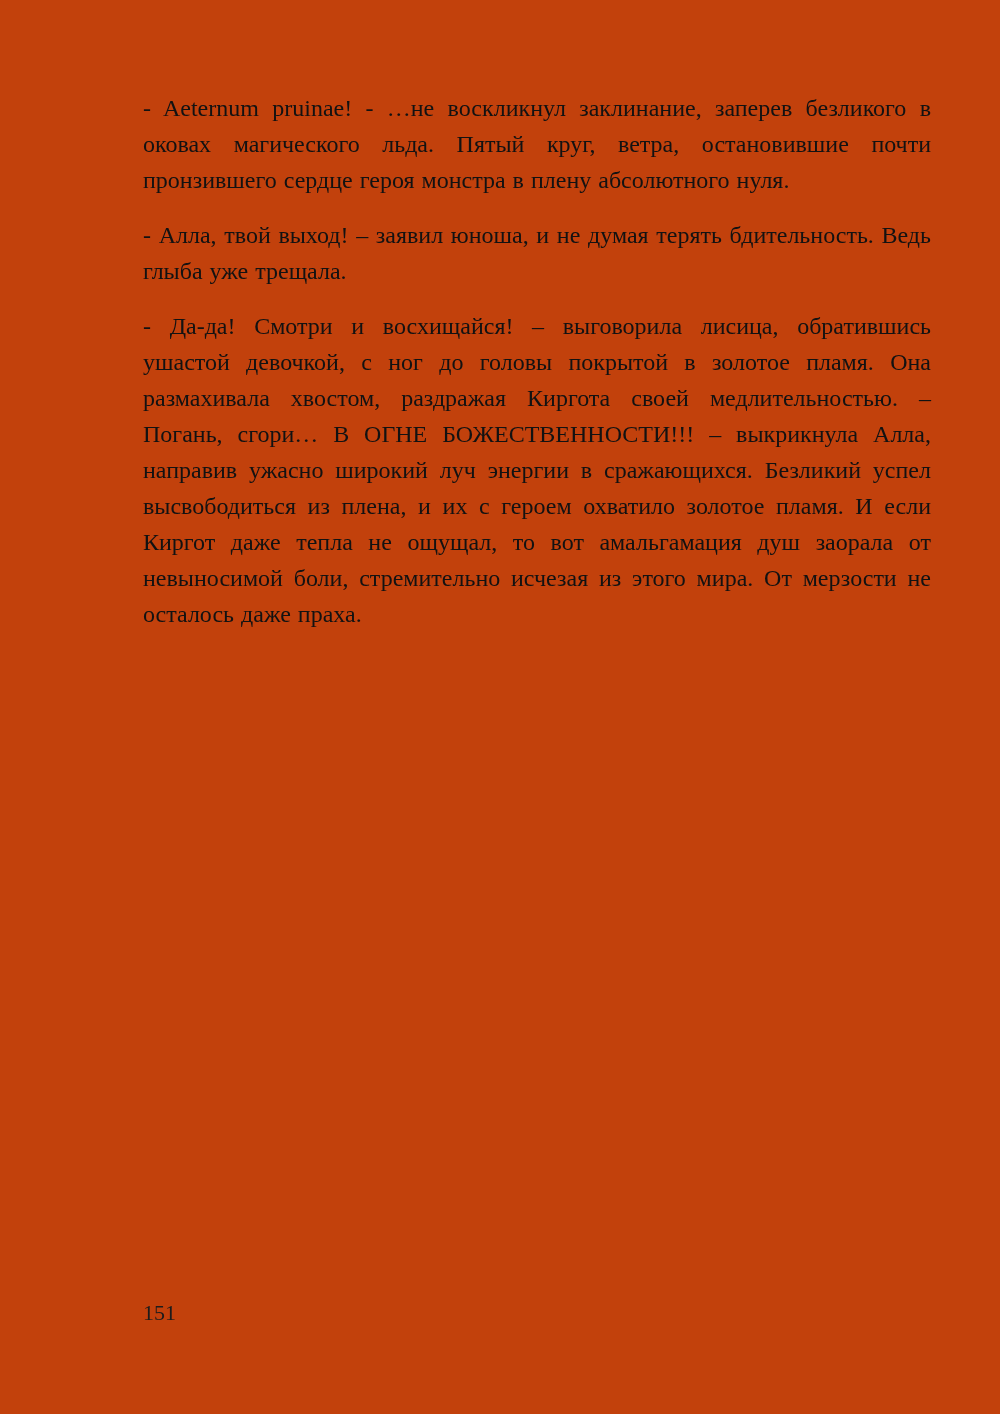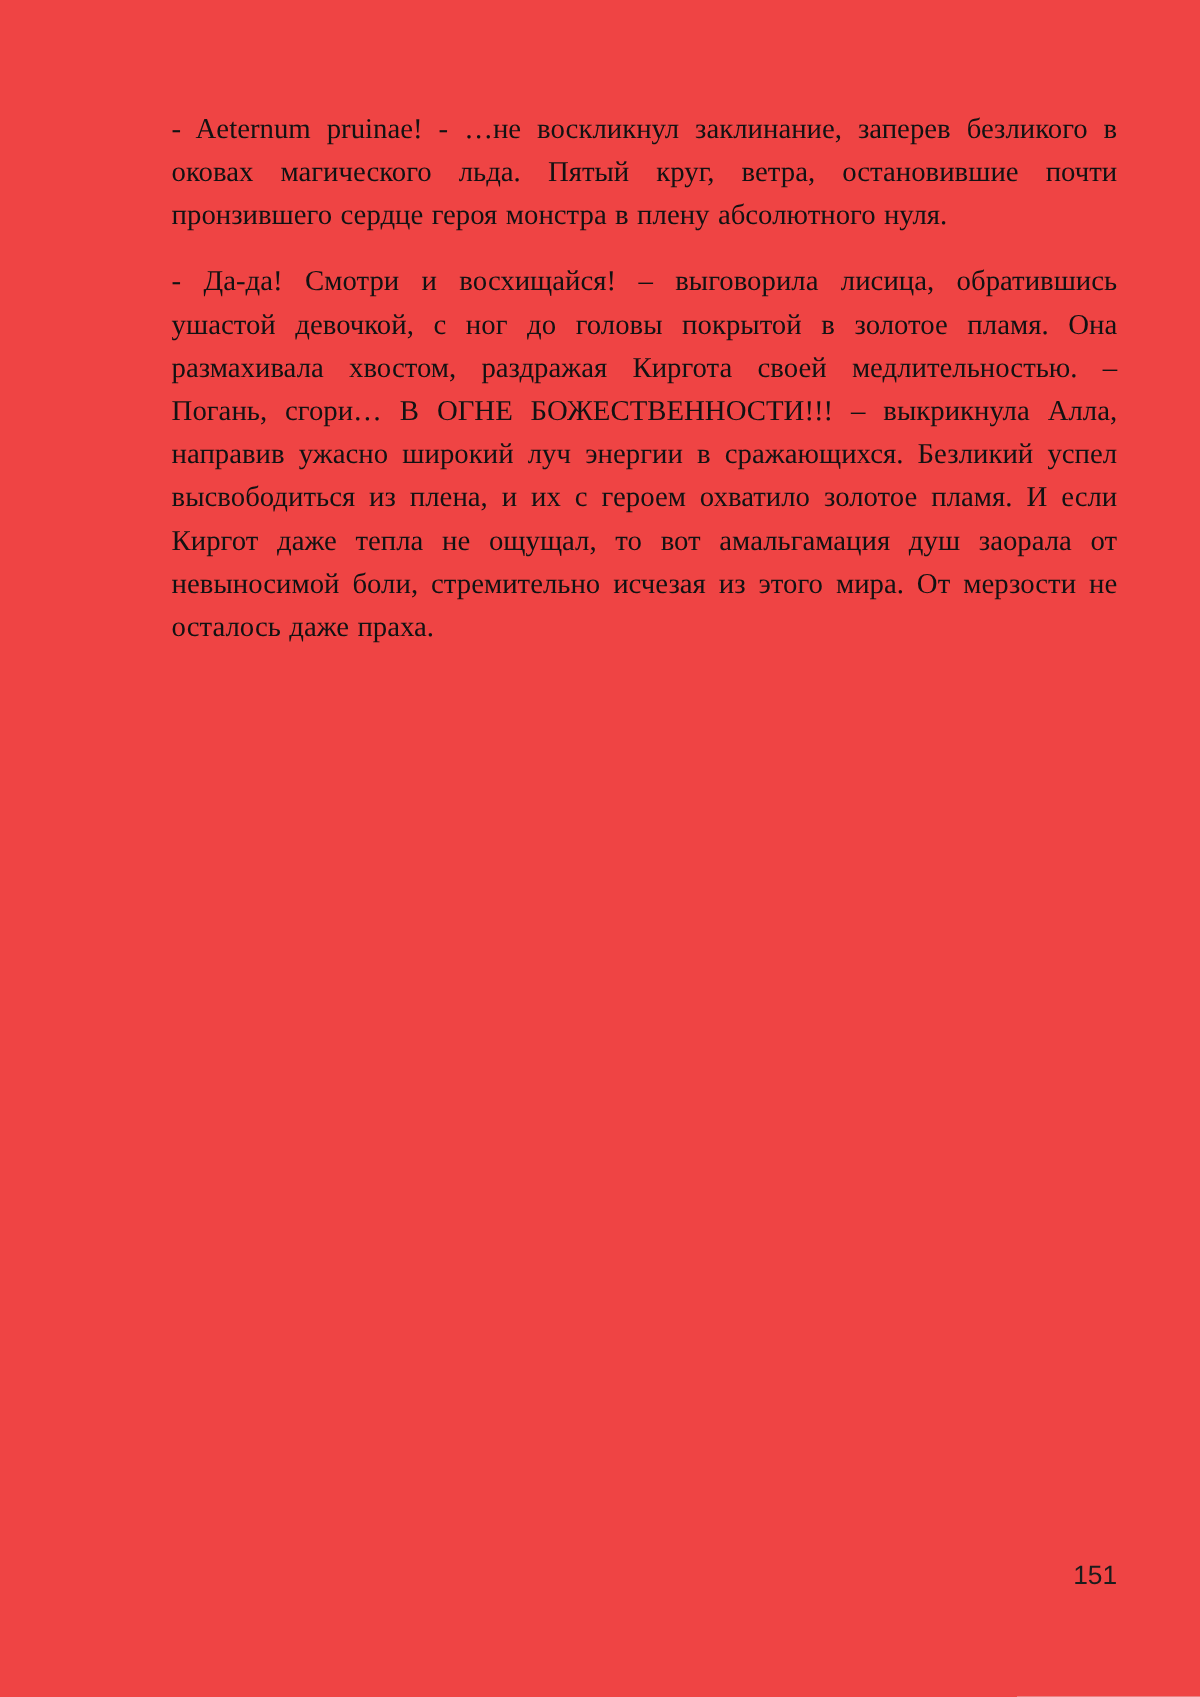--- a/index.html
+++ b/index.html
@@ -5,21 +5,21 @@
   html, body {
     margin: 0;
     padding: 0;
     background: #e8e8e8;
   }
   .page {
     position: relative;
     width: 1000px;
     height: 1414px;
     margin: 0 auto;
-    background: #ef4444;
+    background: #c2410c;
     overflow: hidden;
     box-sizing: border-box;
   }
   .content {
     position: absolute;
     top: 90px;
     left: 143px;
     width: 788px;
     font-family: "Liberation Serif", "DejaVu Serif", serif;
     font-size: 24px;
@@ -31,28 +31,29 @@
   .content p {
     margin: 0 0 19px 0;
     padding: 0;
     word-spacing: 1px;
   }
   .page-number {
     position: absolute;
     top: 1300px;
     left: 143px;
     width: 788px;
-    text-align: right;
-    font-family: Liberation Sans, sans-serif;
+    text-align: left;
+    font-family: Liberation Serif, serif;
     font-size: 22px;
     color: #1c1c1c;
   }
 </style>
 </head>
 <body>
 
 <div class="page">
   <div class="content">
     <p>- Aeternum pruinae! - …не воскликнул заклинание, заперев безликого в оковах магического льда. Пятый круг, ветра, остановившие почти пронзившего сердце героя монстра в плену абсолютного нуля.</p>
+    <p>- Алла, твой выход! – заявил юноша, и не думая терять бдительность. Ведь глыба уже трещала.</p>
     <p>- Да-да! Смотри и восхищайся! – выговорила лисица, обратившись ушастой девочкой, с ног до головы покрытой в золотое пламя. Она размахивала хвостом, раздражая Киргота своей медлительностью. – Погань, сгори… В ОГНЕ БОЖЕСТВЕННОСТИ!!! – выкрикнула Алла, направив ужасно широкий луч энергии в сражающихся. Безликий успел высвободиться из плена, и их с героем охватило золотое пламя. И если Киргот даже тепла не ощущал, то вот амальгамация душ заорала от невыносимой боли, стремительно исчезая из этого мира. От мерзости не осталось даже праха.</p>
   </div>
   <div class="page-number">151</div>
 </div>
 
 </body></html>

